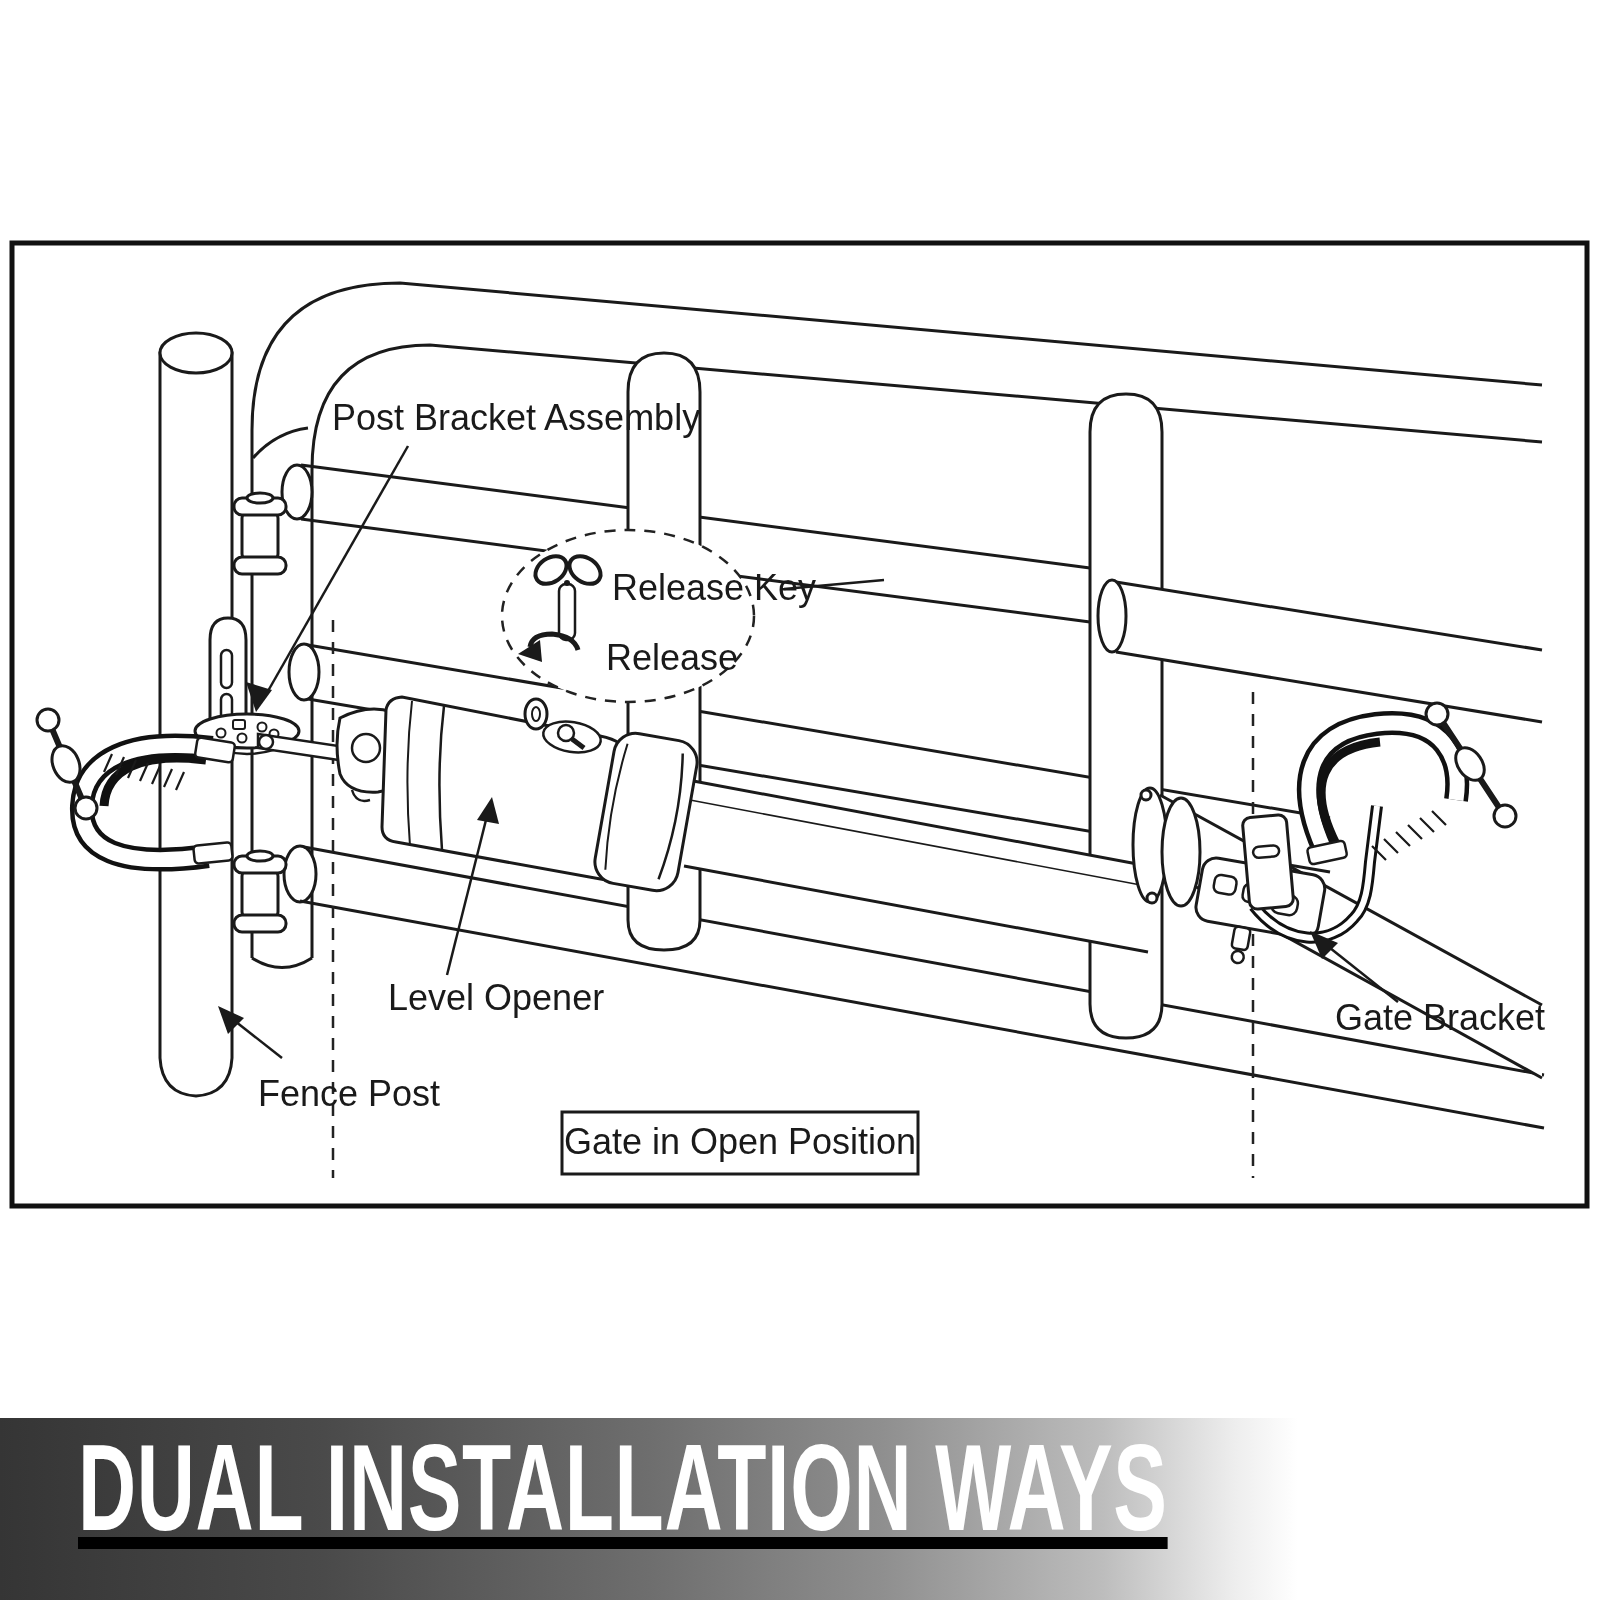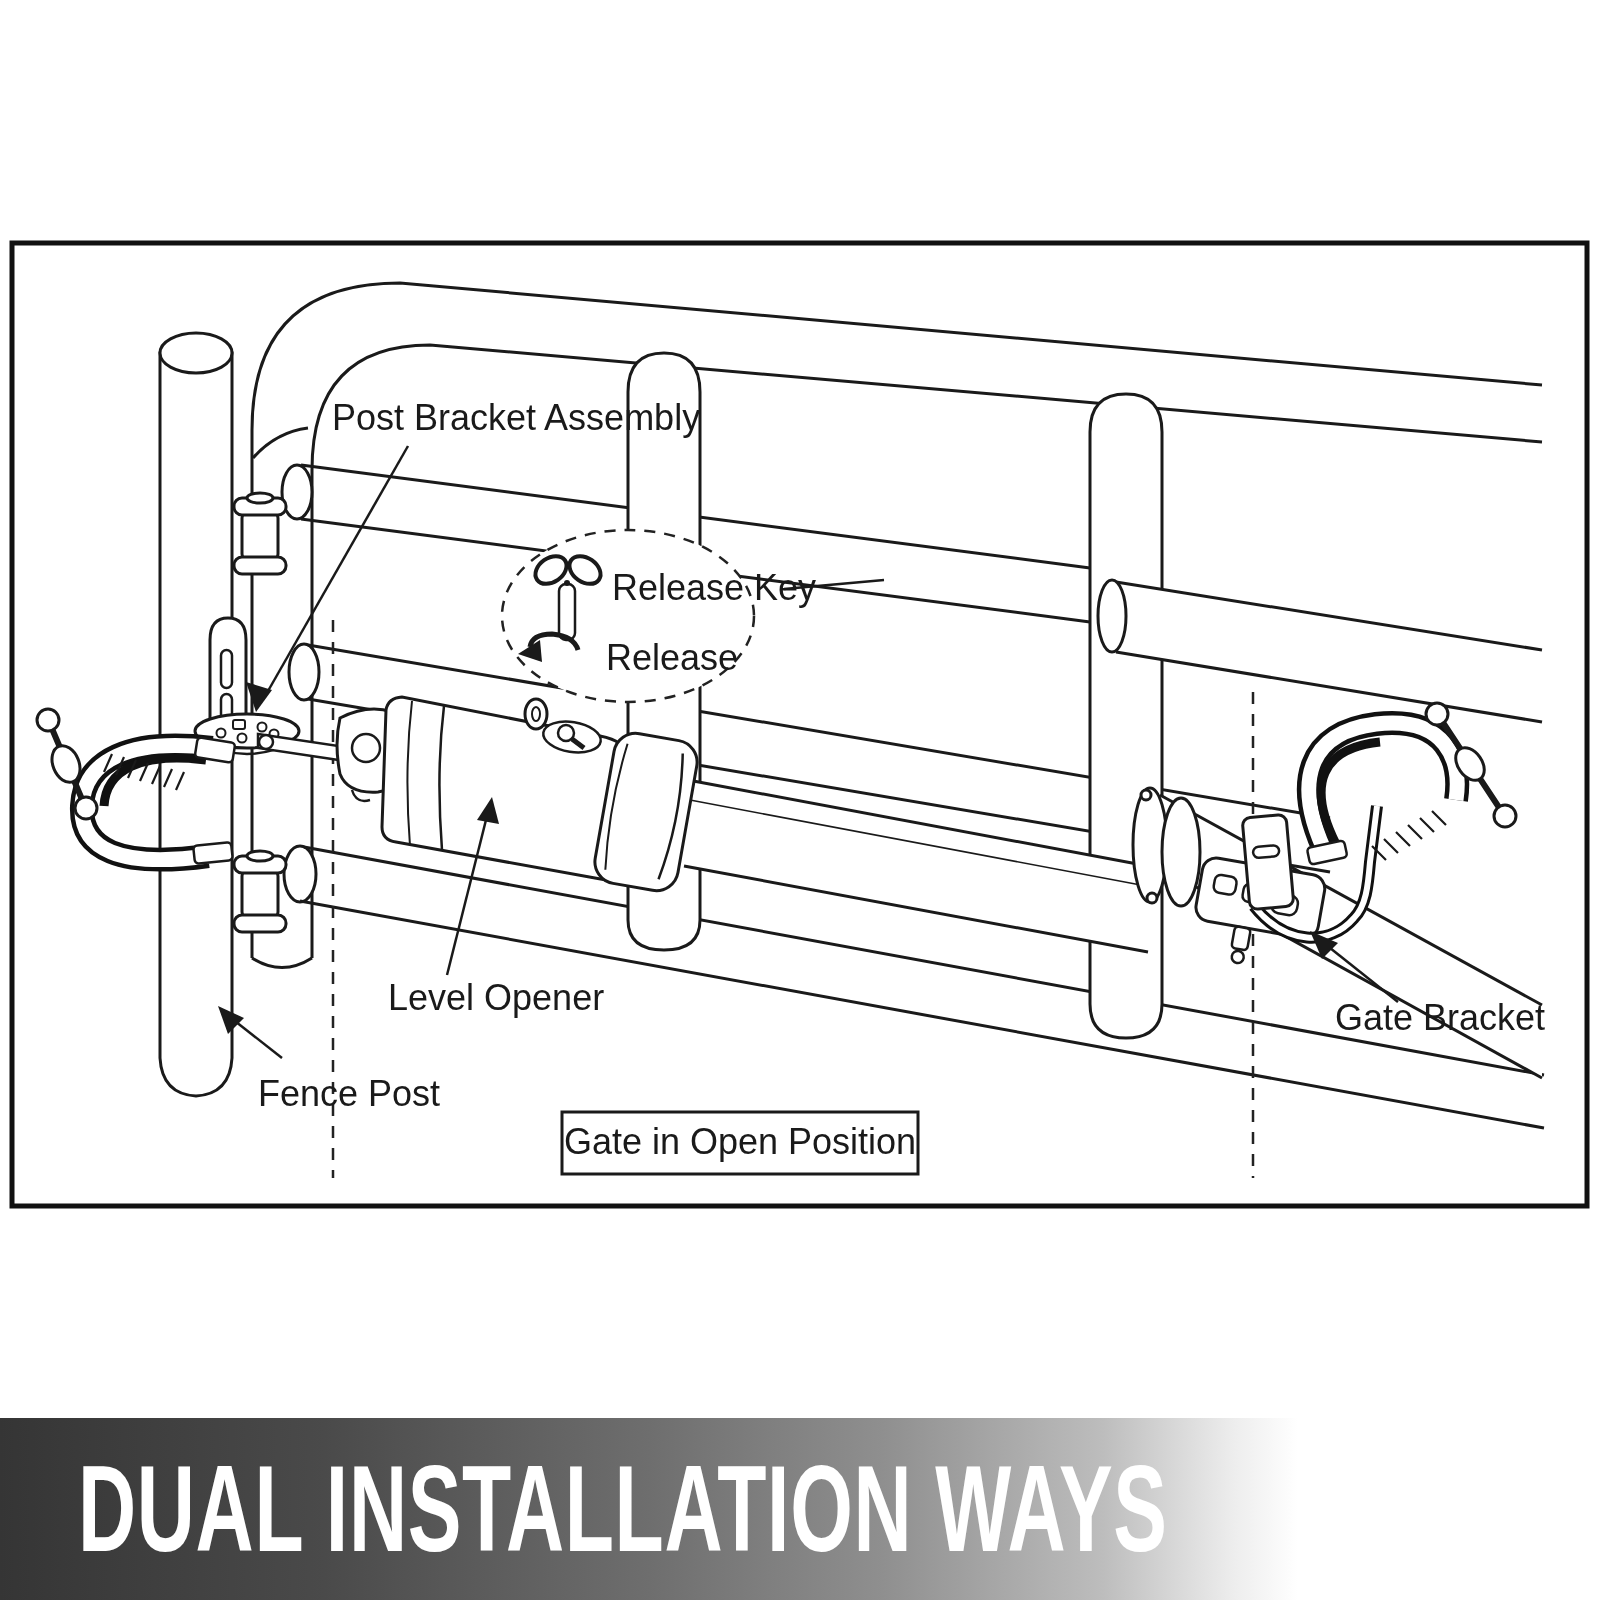--- a/index.html
+++ b/index.html
@@ -9,21 +9,21 @@
   }
   .page svg { position:absolute; top:0; left:0; display:block; }
   svg text {
     font-family:"Liberation Sans", sans-serif;
     fill:#1a1a1a;
   }
   .lbl { font-size:36px; }
   .banner {
     position:absolute; left:0; top:1418px; width:1298px; height:182px;
     background:linear-gradient(90deg,#353535 0%,#4a4a4a 25%,#6e6e6e 50%,#8f8f8f 68%,#bdbdbd 85%,#ededed 95%,#ffffff 100%);
-    display:flex; align-items:center;
+    display:flex; text-decoration:underline;
   }
   .banner-title {
     color:#ffffff; font-weight:bold; font-size:122px; letter-spacing:1px;
     transform:scaleX(0.66); transform-origin:left center;
     margin-left:78px; white-space:nowrap;
   }
 </style>
 </head>
 <body>
 

